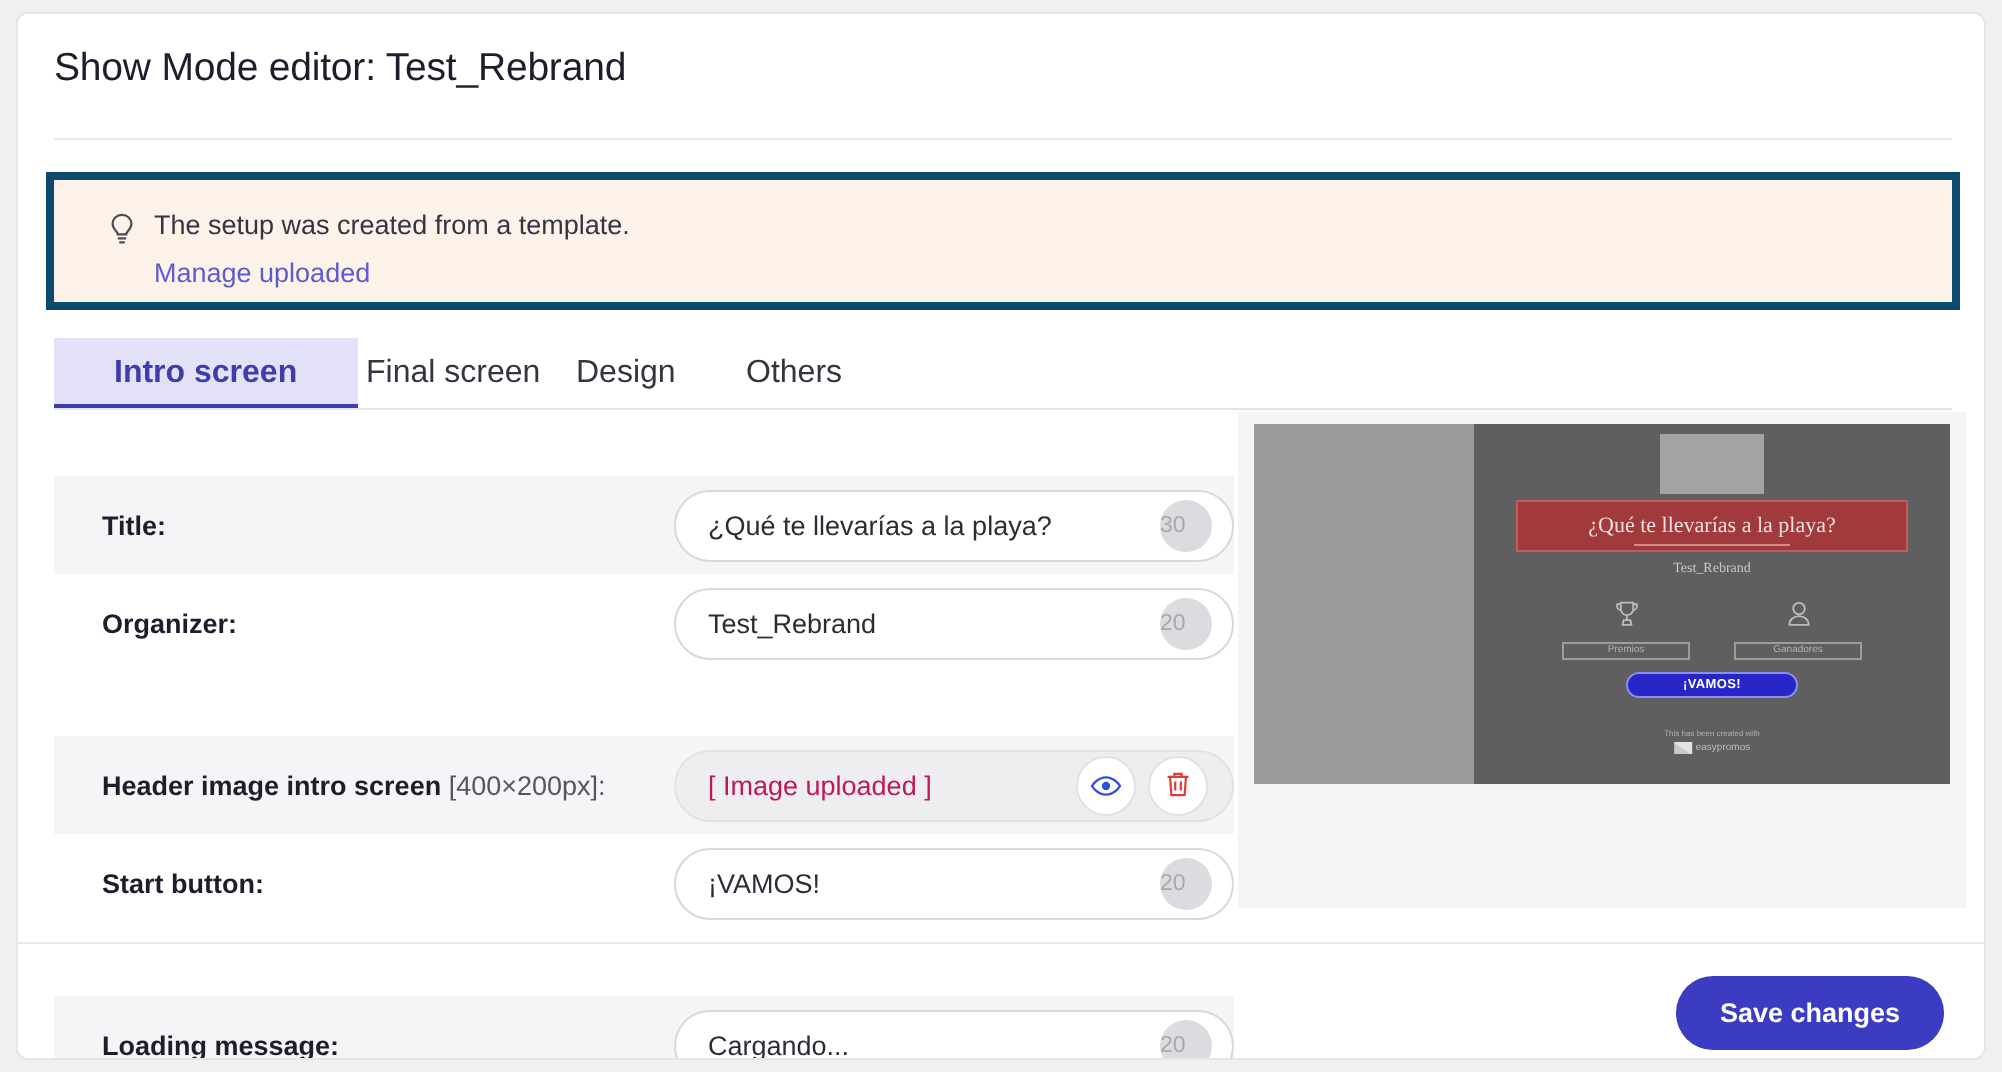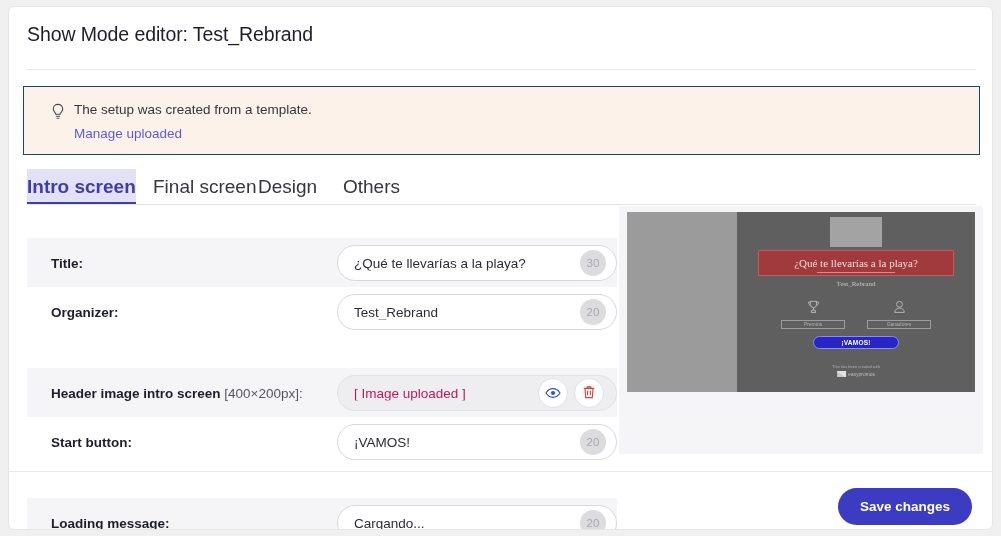--- a/index.html
+++ b/index.html
@@ -46,21 +46,21 @@
     background: #e9e9ed;
   }
 
   
   .alert-wrap {
     position: absolute;
     left: 14px;
     top: 79px;
     width: 957px;
     height: 69px;
-    border: 1px solid #0c4a6e;
+    border: 4px solid #0c4a6e;
     box-sizing: border-box;
   }
   .alert {
     position: absolute;
     inset: 0;
     background: #fdf2ea;
     box-sizing: border-box;
     padding: 11px 0 0 26px;
   }
   .bulb-icon {
@@ -94,23 +94,23 @@
     left: 18px;
     top: 162px;
     width: 949px;
     height: 36px;
   }
   .tab {
     position: absolute;
     top: 0;
     height: 36px;
     line-height: 36px;
-    font-size: 19px;
+    font-size: 16px;
     color: #35353f;
-    padding: 0 0;
+    padding: 0 30px;
     box-sizing: border-box;
     cursor: pointer;
     white-space: nowrap;
   }
   .tab.active {
     background: #e3e1f7;
     color: #3d3dae;
     font-weight: bold;
     border-bottom: 3px solid #3f3fa8;
   }
@@ -183,21 +183,21 @@
     right: 10px;
     top: 50%;
     transform: translateY(-50%);
     width: 26px;
     height: 26px;
     border-radius: 50%;
     background: #dcdce0;
     color: #a8a8b2;
     font-size: 11.5px;
     line-height: 26px;
-    text-align: center;
+    text-align: left;
   }
   .icon-btn {
     position: absolute;
     top: 50%;
     transform: translateY(-50%);
     width: 28px;
     height: 28px;
     border-radius: 50%;
     background: #ffffff;
     border: 1px solid #e2e2e6;

